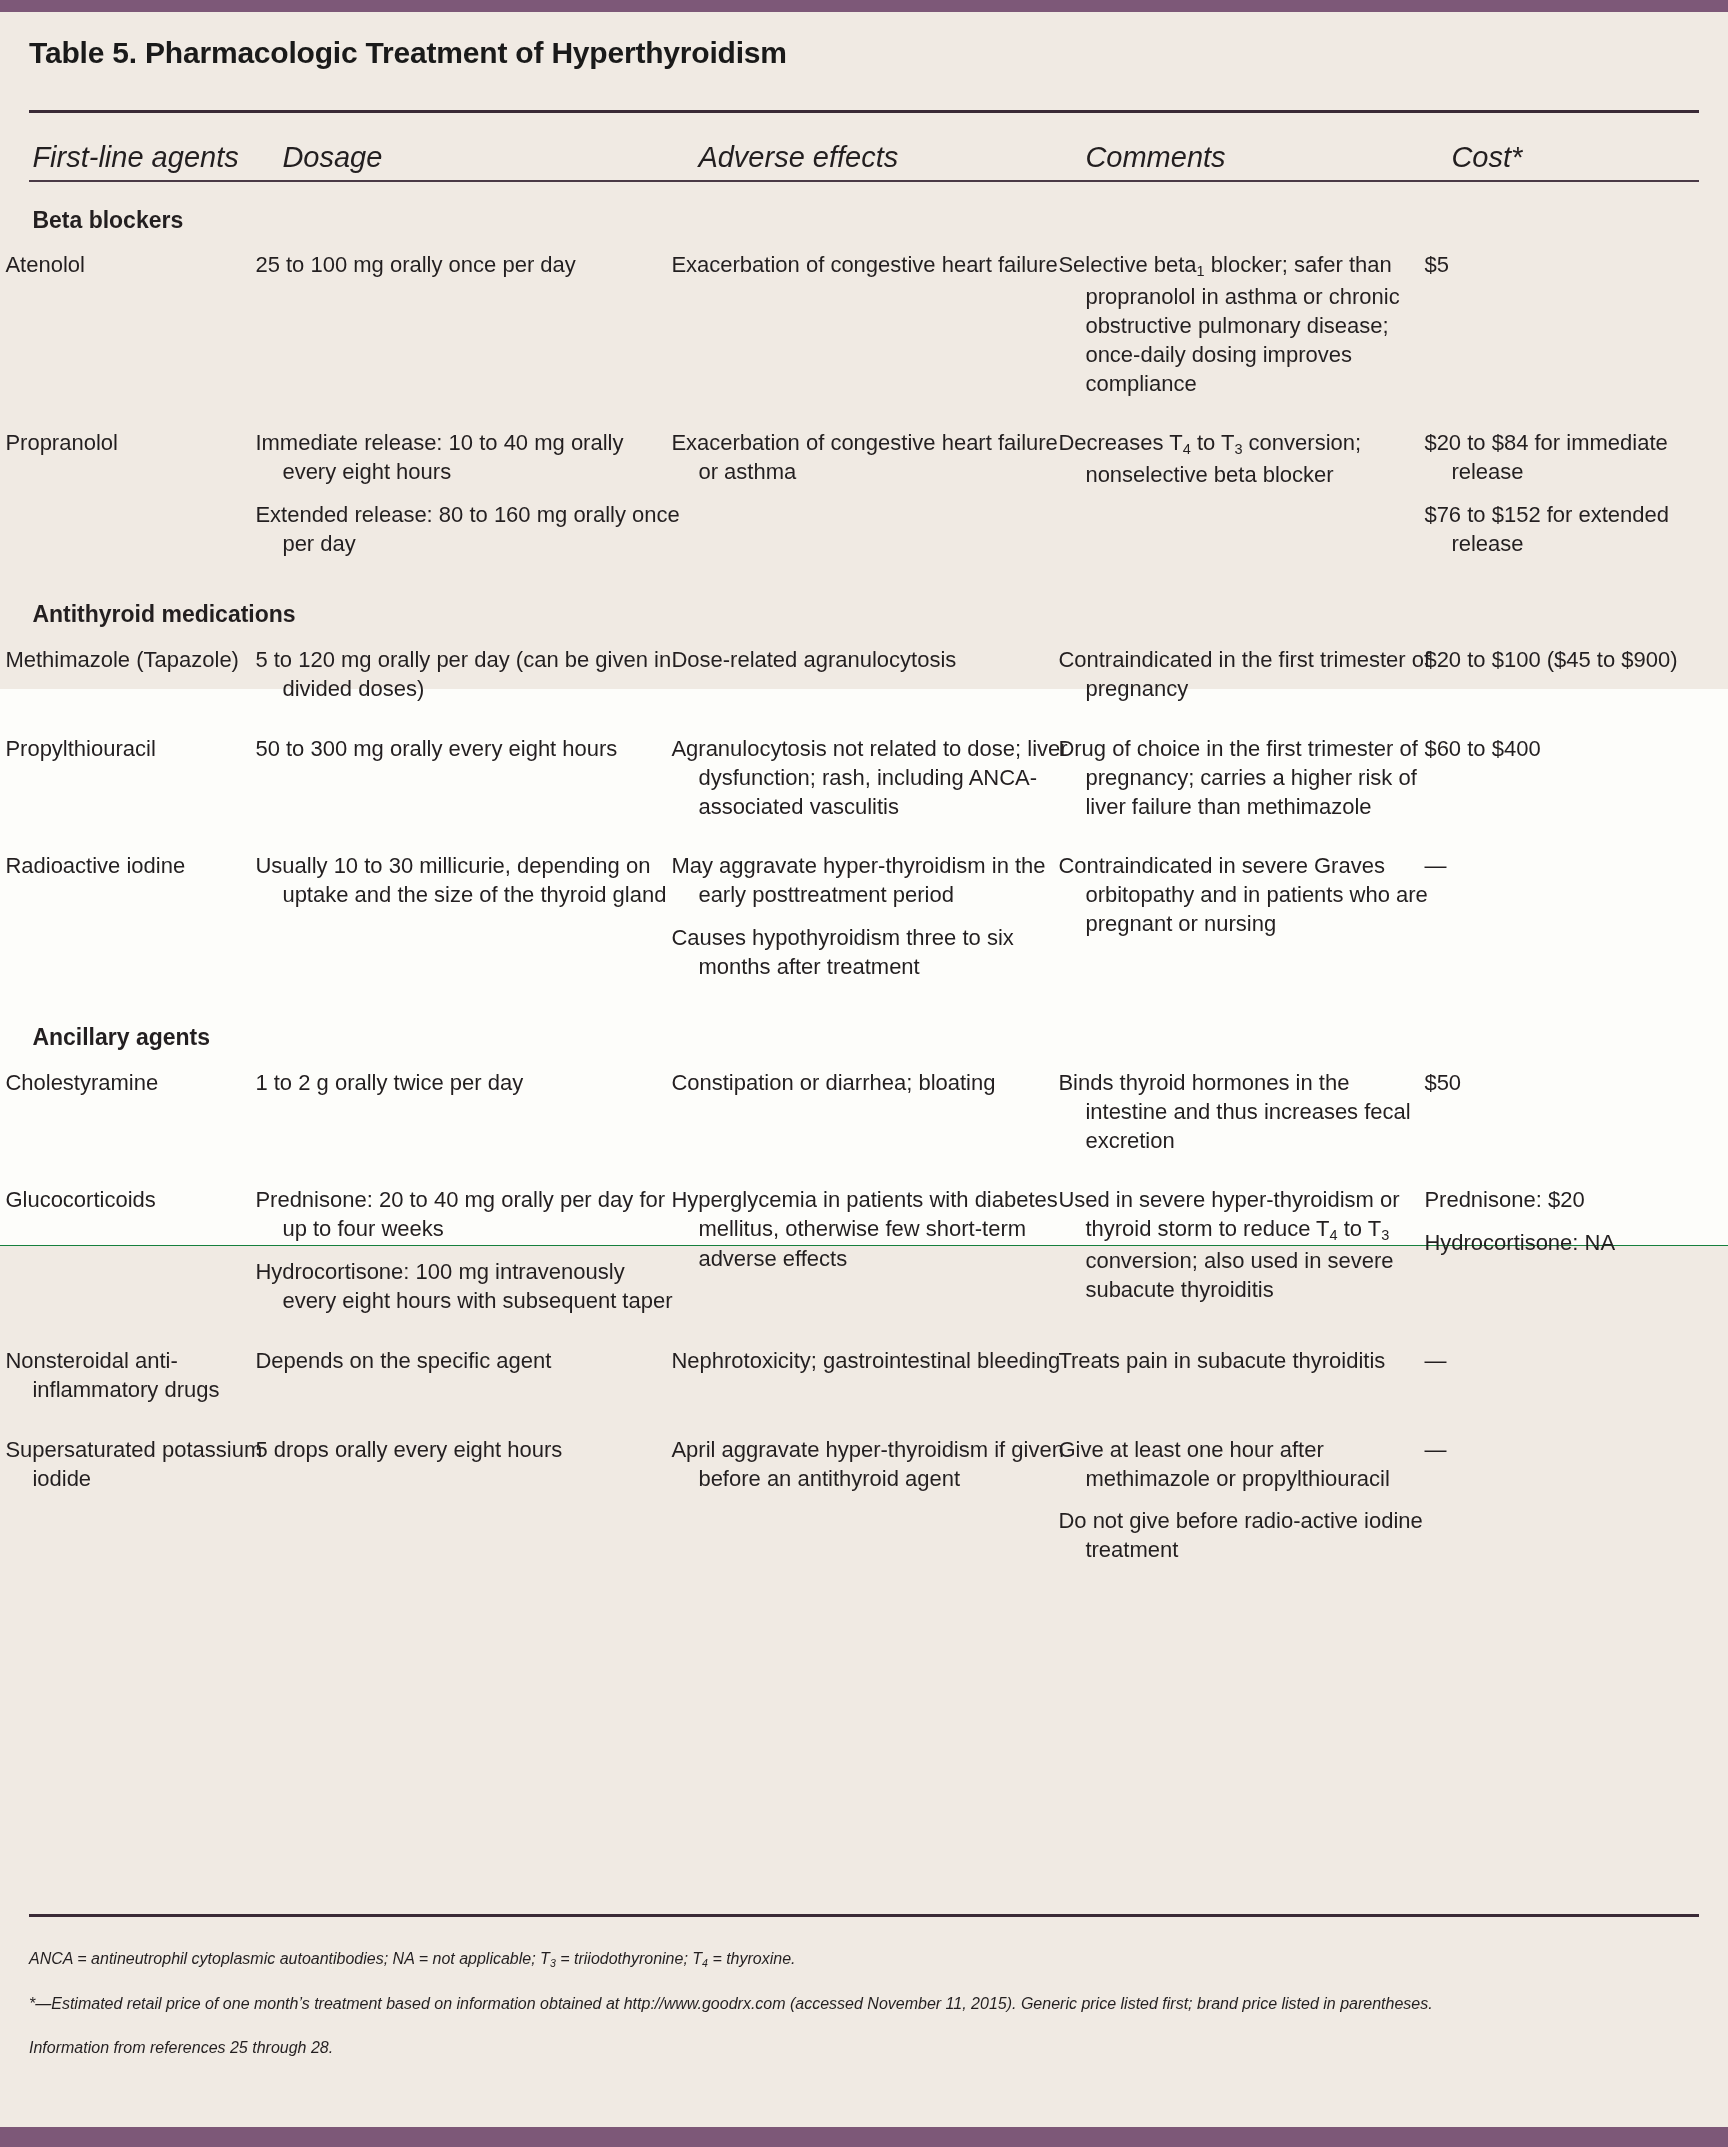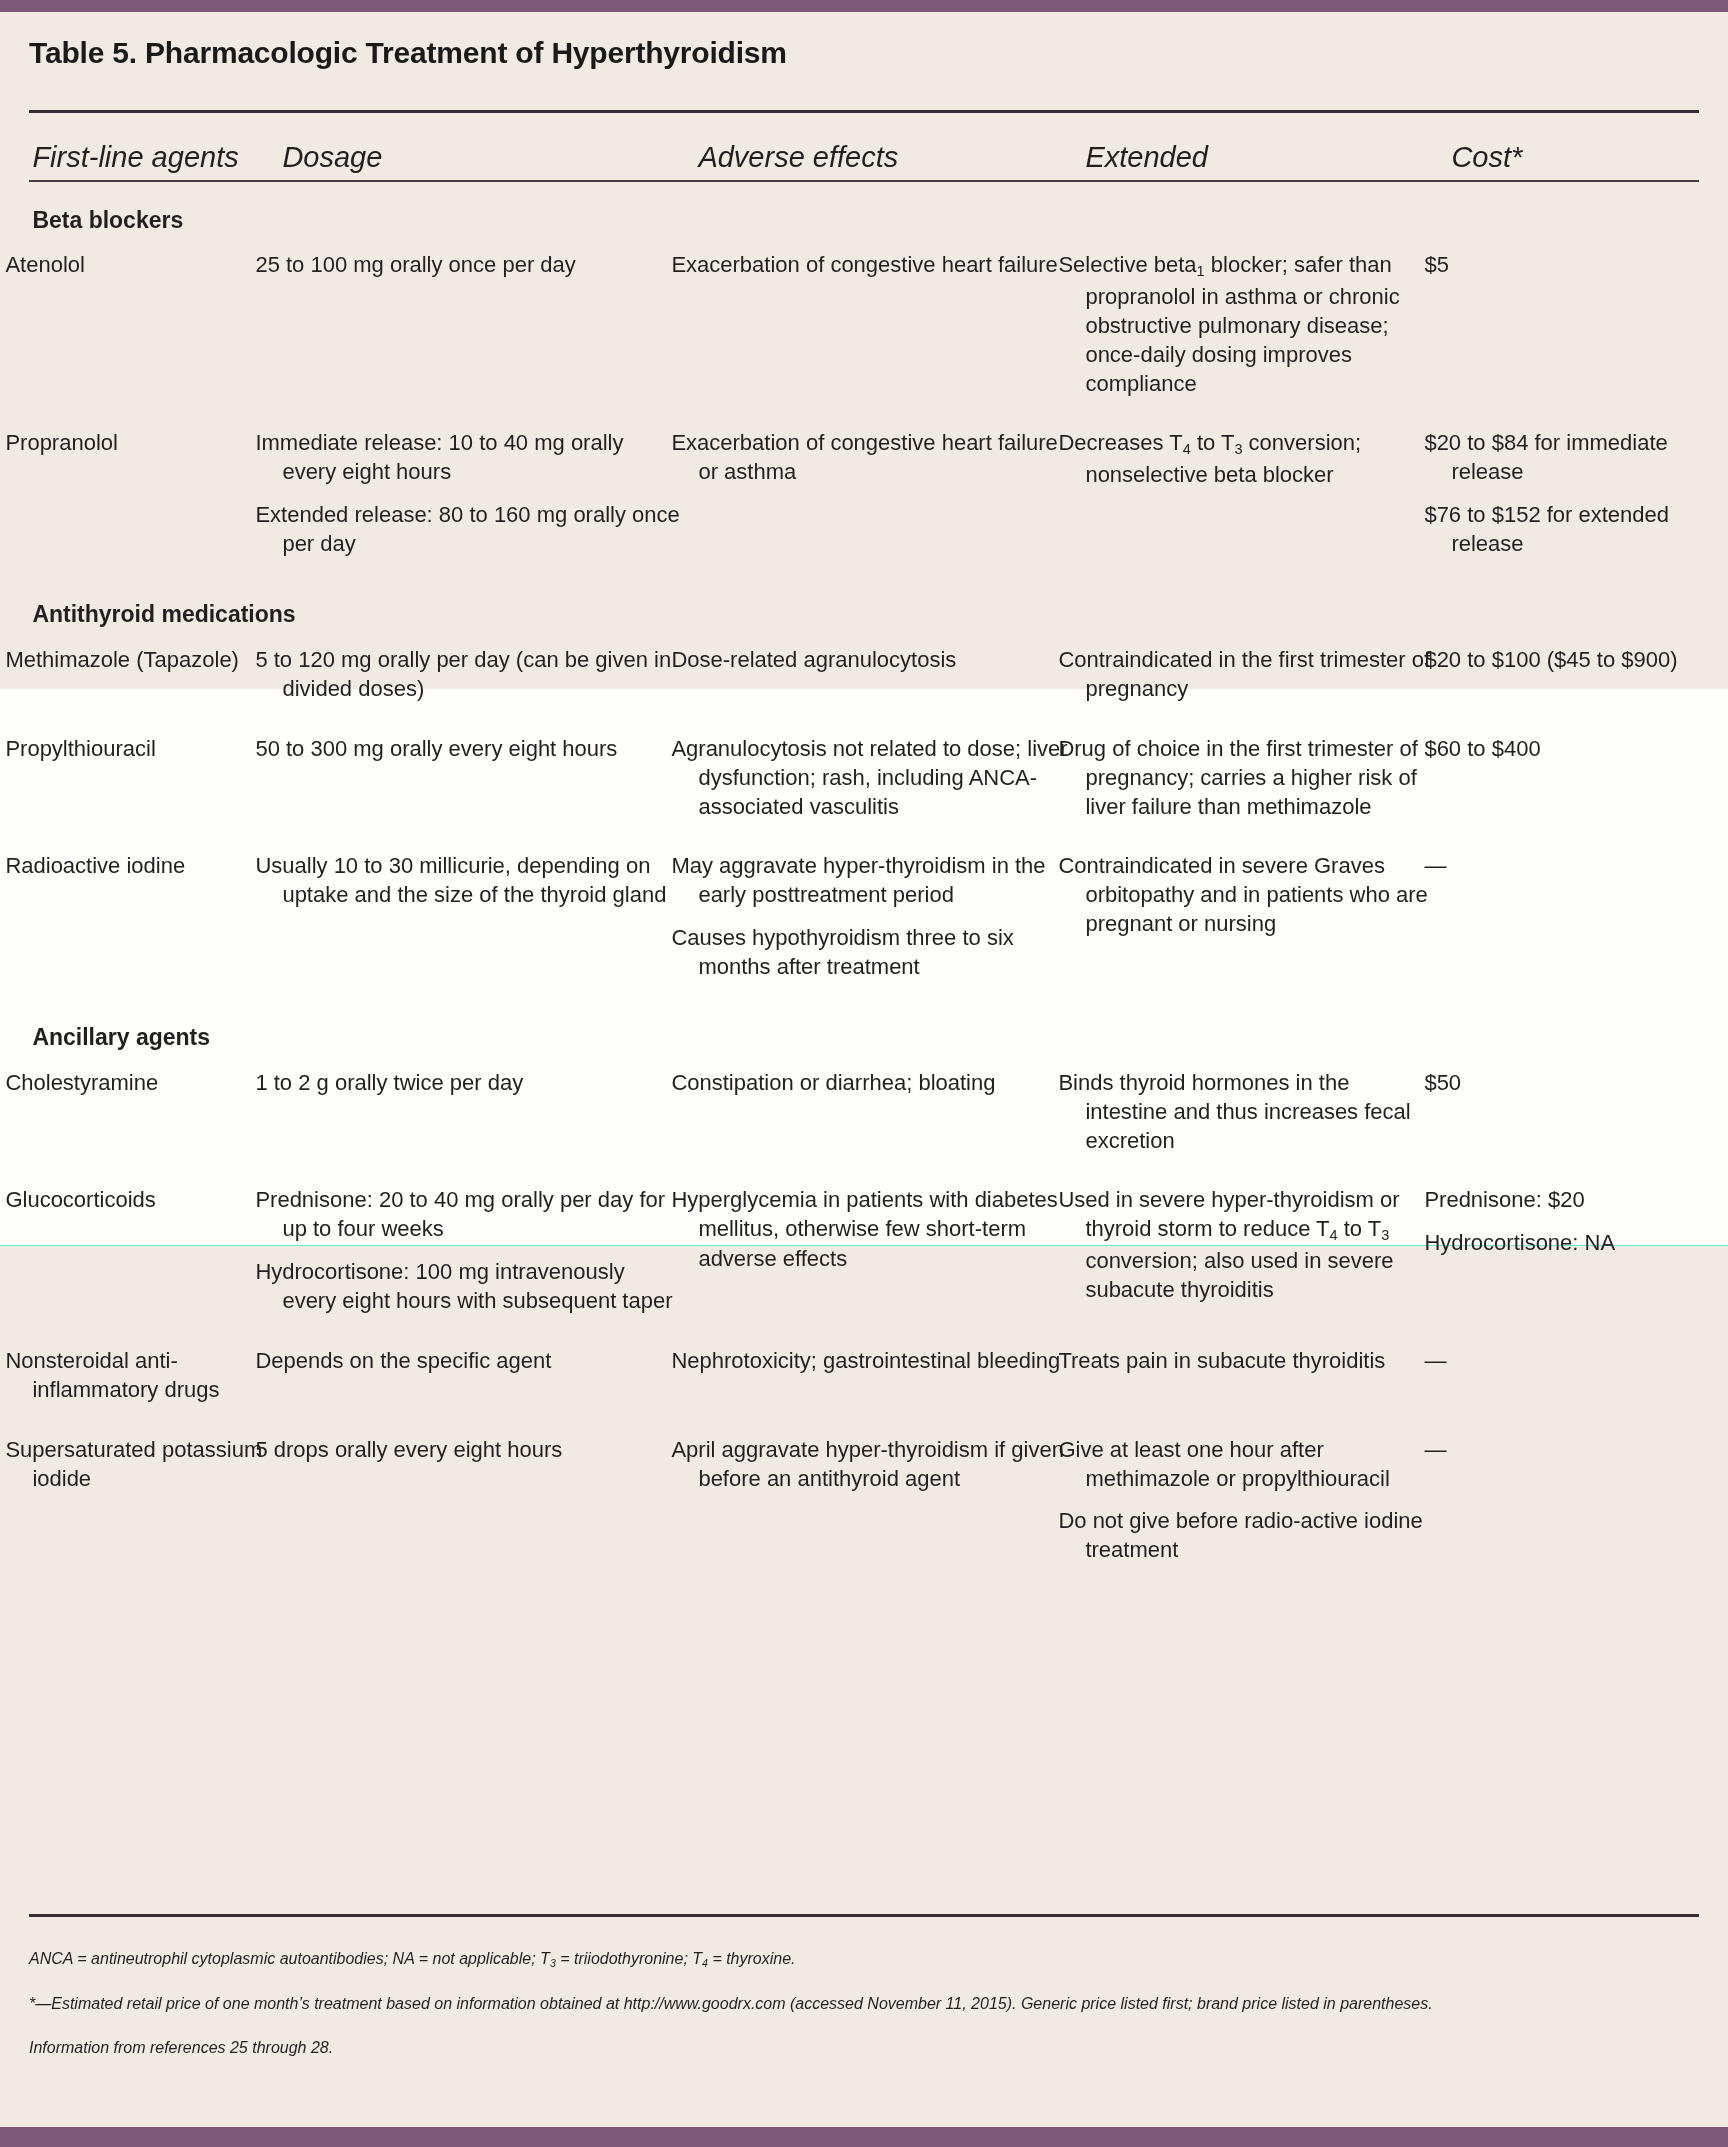--- a/index.html
+++ b/index.html
@@ -23,21 +23,21 @@
     position: absolute;
     left: 0; right: 0;
     background: #7d5878;
   }
   .band-top { top: 0; height: 12px; }
   .band-bottom { bottom: 0; height: 19.7px; }
 
   .sheet {
     position: absolute;
     top: 12px; left: 0; right: 0; bottom: 19.7px;
-    background: #5eead4;
+    background: #15803d;
   }
   
   .stripe {
     position: absolute;
     left: 0; right: 0;
     background: #f0eae3;
   }
   .stripe.white { background: #fdfdfa; }
 
   h1.title {
@@ -138,21 +138,21 @@
           <col class="c2">
           <col class="c3">
           <col class="c4">
           <col class="c5">
       </colgroup>
       <thead>
         <tr>
           <th>First-line agents</th>
           <th>Dosage</th>
           <th>Adverse effects</th>
-          <th>Extended</th>
+          <th>Comments</th>
           <th>Cost*</th>
         </tr>
       </thead>
       <tbody id="tbody">
           <tr class="section-head">
             <td colspan="5">Beta blockers</td>
           </tr>
           <tr class="agent-row">
             <td class="hang">
               <p>Atenolol</p>

